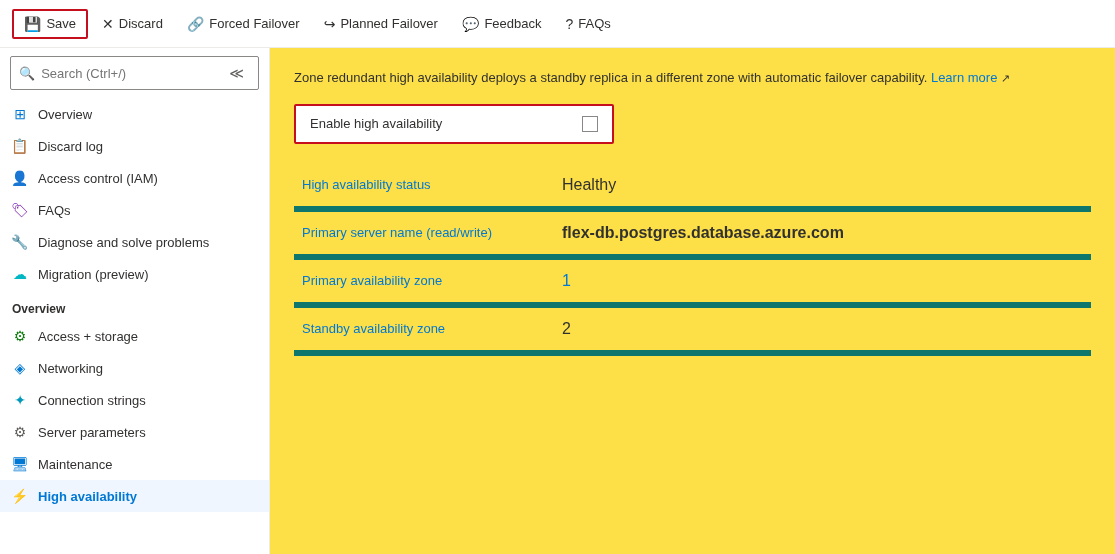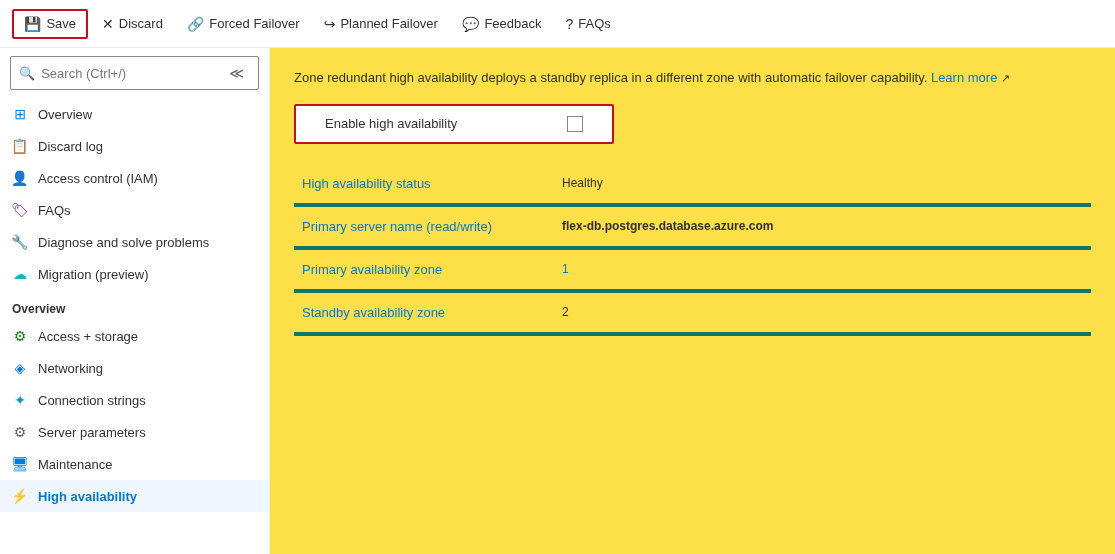--- a/index.html
+++ b/index.html
@@ -50,36 +50,36 @@
       padding: 12px 12px 4px; font-size: 12px; font-weight: 600; color: #323130;
     }
 
     
     .content { flex: 1; padding: 20px 24px; background: #fde047; overflow-y: auto; }
     .content-description { font-size: 13px; color: #323130; margin-bottom: 16px; line-height: 1.5; }
     .content-description a { color: #0078d4; text-decoration: none; }
 
     
     .enable-ha-box {
-      border: 2px solid #c50f1f; border-radius: 2px; padding: 10px 29px;
+      border: 2px solid #c50f1f; border-radius: 2px; padding: 10px 14px;
       display: flex; align-items: center; gap: 10px; margin-bottom: 20px;
       background: #fff; width: fit-content; min-width: 320px;
     }
     .enable-ha-label { font-size: 13px; color: #323130; flex: 1; }
     .ha-checkbox {
       width: 16px; height: 16px; border: 1px solid #8a8886;
       background: #fff; flex-shrink: 0; cursor: pointer;
     }
 
     
     .prop-table { width: 100%; border-collapse: collapse; }
-    .prop-row { border-bottom: 4px solid #0f766e; }
+    .prop-row { border-bottom: 6px solid #0f766e; }
     .prop-row td { padding: 12px 8px; vertical-align: middle; }
     .prop-label { color: #0078d4; font-size: 13px; width: 260px; }
-    .prop-value { font-size: 12px; color: #323130; }
+    .prop-value { font-size: 16px; color: #323130; }
     .prop-value.bold { font-weight: 700; }
     .prop-value.link { color: #0078d4; }
 
     
     .icon-blue { color: #0078d4; }
     .icon-purple { color: #7719aa; }
     .icon-green { color: #107c10; }
     .icon-teal { color: #00b7c3; }
     .icon-gray { color: #605e5c; }
     .icon-cyan { color: #0099bc; }

